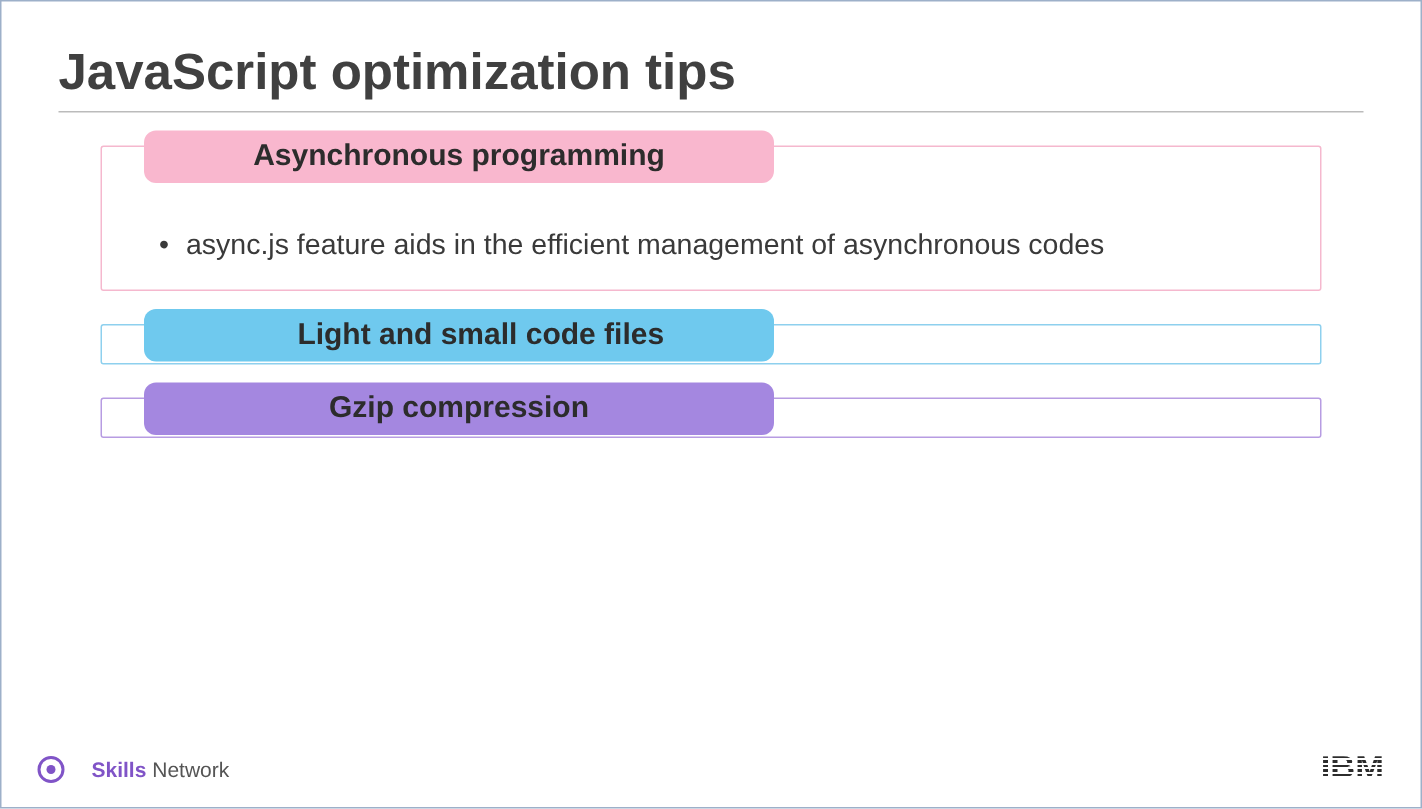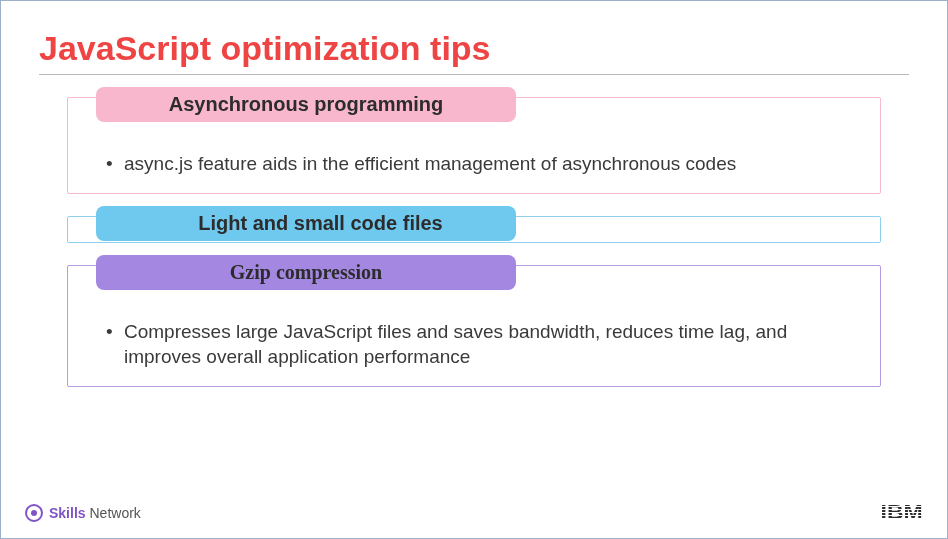--- a/index.html
+++ b/index.html
@@ -8,21 +8,21 @@
       background: #fff;
       width: 948px;
       height: 539px;
       border: 1px solid #9db0c9;
       position: relative;
       padding: 28px 38px 0 38px;
     }
     .slide-title {
       font-size: 34px;
       font-weight: 600;
-      color: #ef4444;
+      color: #404040;
       border-bottom: 1px solid #bbb;
       padding-bottom: 6px;
       margin-bottom: 22px;
     }
     .tips-container {
       padding: 0 28px;
     }
     .tip-box {
       margin-bottom: 22px;
       border: 1px solid;
@@ -41,21 +41,21 @@
       border-radius: 8px;
       font-size: 20px;
       font-weight: 700;
       color: #2c2c2c;
       margin-top: -14px;
       min-width: 420px;
       text-align: center;
     }
     .tip-header-pink { background: #f9b7ce; }
     .tip-header-blue { background: #6fc9ee; padding-left: 47px; }
-    .tip-header-purple { background: #a487e0; font-family: Liberation Serif, serif; }
+    .tip-header-purple { background: #a487e0; }
     .tip-body {
       padding: 10px 24px 16px 38px;
     }
     .tip-body ul {
       list-style: none;
       padding-left: 0;
     }
     .tip-body li {
       position: relative;
       padding-left: 18px;
@@ -77,21 +77,21 @@
       bottom: 14px;
       left: 24px;
       right: 24px;
       display: flex;
       justify-content: space-between;
       align-items: center;
     }
     .skills-network {
       display: flex;
       align-items: center;
-      gap: 6px;
+      gap: 18px;
       font-size: 14px;
     }
     .sn-icon {
       width: 18px;
       height: 18px;
       border: 2px solid #8054c7;
       border-radius: 50%;
       display: flex;
       align-items: center;
       justify-content: center;
@@ -139,25 +139,20 @@
         </ul>
     </div>
   </div>
 
   <div class="tip-box tip-box-blue">
     <div class="tip-header tip-header-blue">Light and small code files</div>
   </div>
 
   <div class="tip-box tip-box-purple">
     <div class="tip-header tip-header-purple">Gzip compression</div>
-    <div class="tip-body">
-      <ul>
-          <li>Compresses large JavaScript files and saves bandwidth, reduces time lag, and improves overall application performance</li>
-        </ul>
-    </div>
   </div>
 
 </div>
 
 <div class="footer">
   <div class="skills-network">
     <span class="sn-icon"></span>
     <span>
       <span class="sn-skills">Skills</span>
       <span class="sn-network">Network</span>

